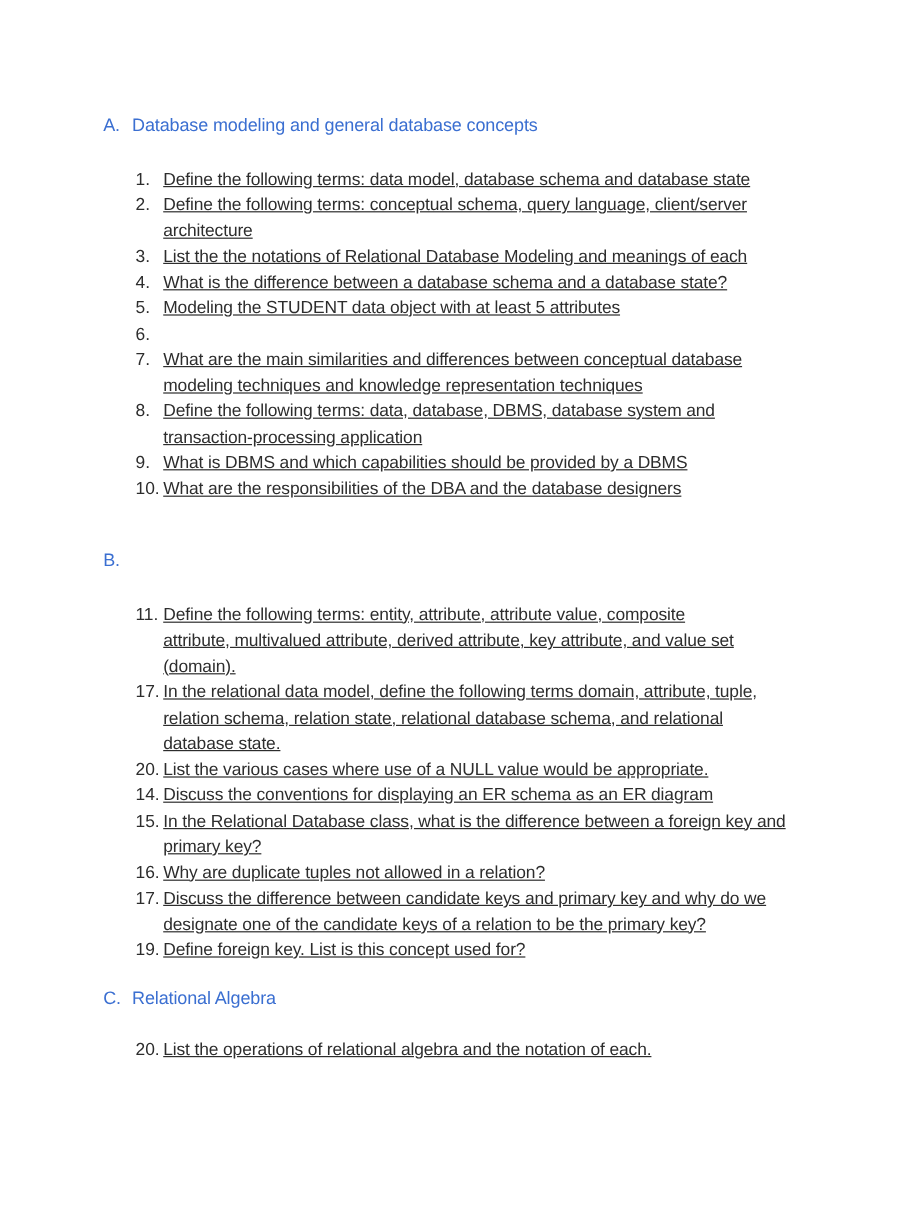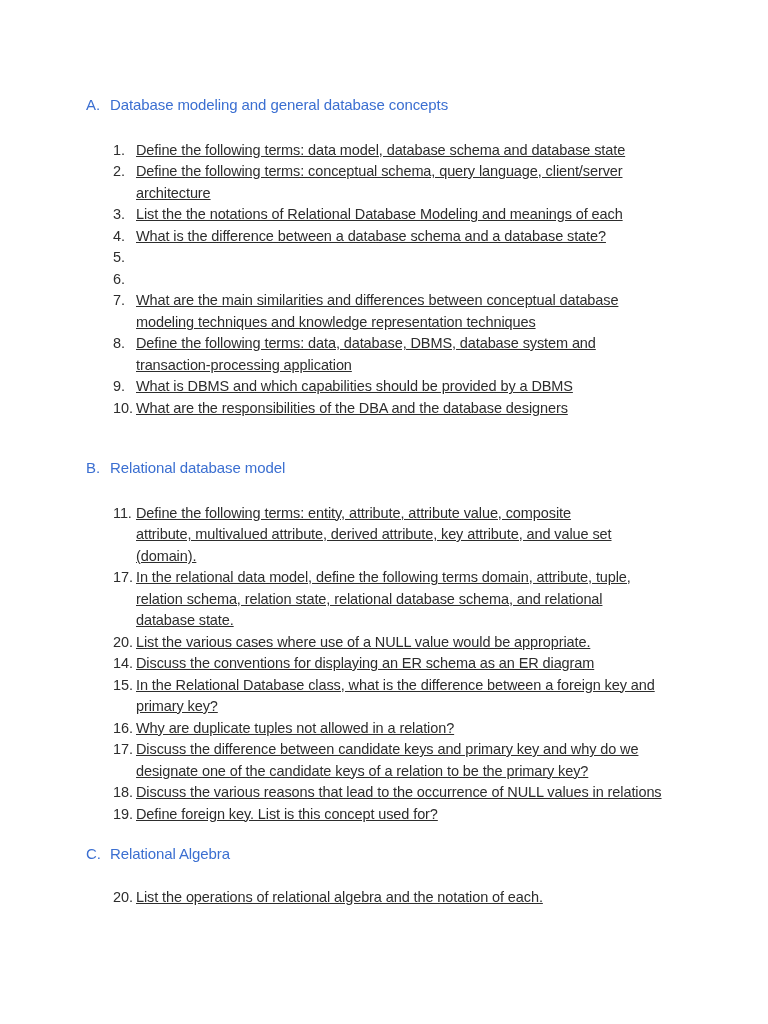--- a/index.html
+++ b/index.html
@@ -67,20 +67,21 @@
       <div class="item">
         <span class="num">3.</span>
         <span class="txt">List the the notations of Relational Database Modeling and meanings of each</span>
       </div>
       <div class="item">
         <span class="num">4.</span>
         <span class="txt">What is the difference between a database schema and a database state?</span>
       </div>
       <div class="item">
         <span class="num">5.</span>
+        <span class="txt">Modeling the STUDENT data object with at least 5 attributes</span>
       </div>
       <div class="item">
         <span class="num">6.</span>
       </div>
       <div class="item">
         <span class="num">7.</span>
         <span class="txt">What are the main similarities and differences between conceptual database
 modeling techniques and knowledge representation techniques</span>
       </div>
       <div class="item">
@@ -95,21 +96,20 @@
       <div class="item">
         <span class="num">10.</span>
         <span class="txt">What are the responsibilities of the DBA and the database designers</span>
       </div>
     </div>
   </div>
 
   <div class="section" id="sec-b">
     <div class="heading">
       <span class="hlabel">B.</span>
-      <span class="htitle">Relational database model</span>
     </div>
     <div class="list">
       <div class="item">
         <span class="num">11.</span>
         <span class="txt">Define the following terms: entity, attribute, attribute value, composite
 attribute, multivalued attribute, derived attribute, key attribute, and value set
 (domain).</span>
       </div>
       <div class="item">
         <span class="num">17.</span>
@@ -133,24 +133,20 @@
       <div class="item">
         <span class="num">16.</span>
         <span class="txt">Why are duplicate tuples not allowed in a relation?</span>
       </div>
       <div class="item">
         <span class="num">17.</span>
         <span class="txt">Discuss the difference between candidate keys and primary key and why do we
 designate one of the candidate keys of a relation to be the primary key?</span>
       </div>
       <div class="item">
-        <span class="num">18.</span>
-        <span class="txt">Discuss the various reasons that lead to the occurrence of NULL values in relations</span>
-      </div>
-      <div class="item">
         <span class="num">19.</span>
         <span class="txt">Define foreign key. List is this concept used for?</span>
       </div>
     </div>
   </div>
 
   <div class="section" id="sec-c">
     <div class="heading">
       <span class="hlabel">C.</span>
       <span class="htitle">Relational Algebra</span>

